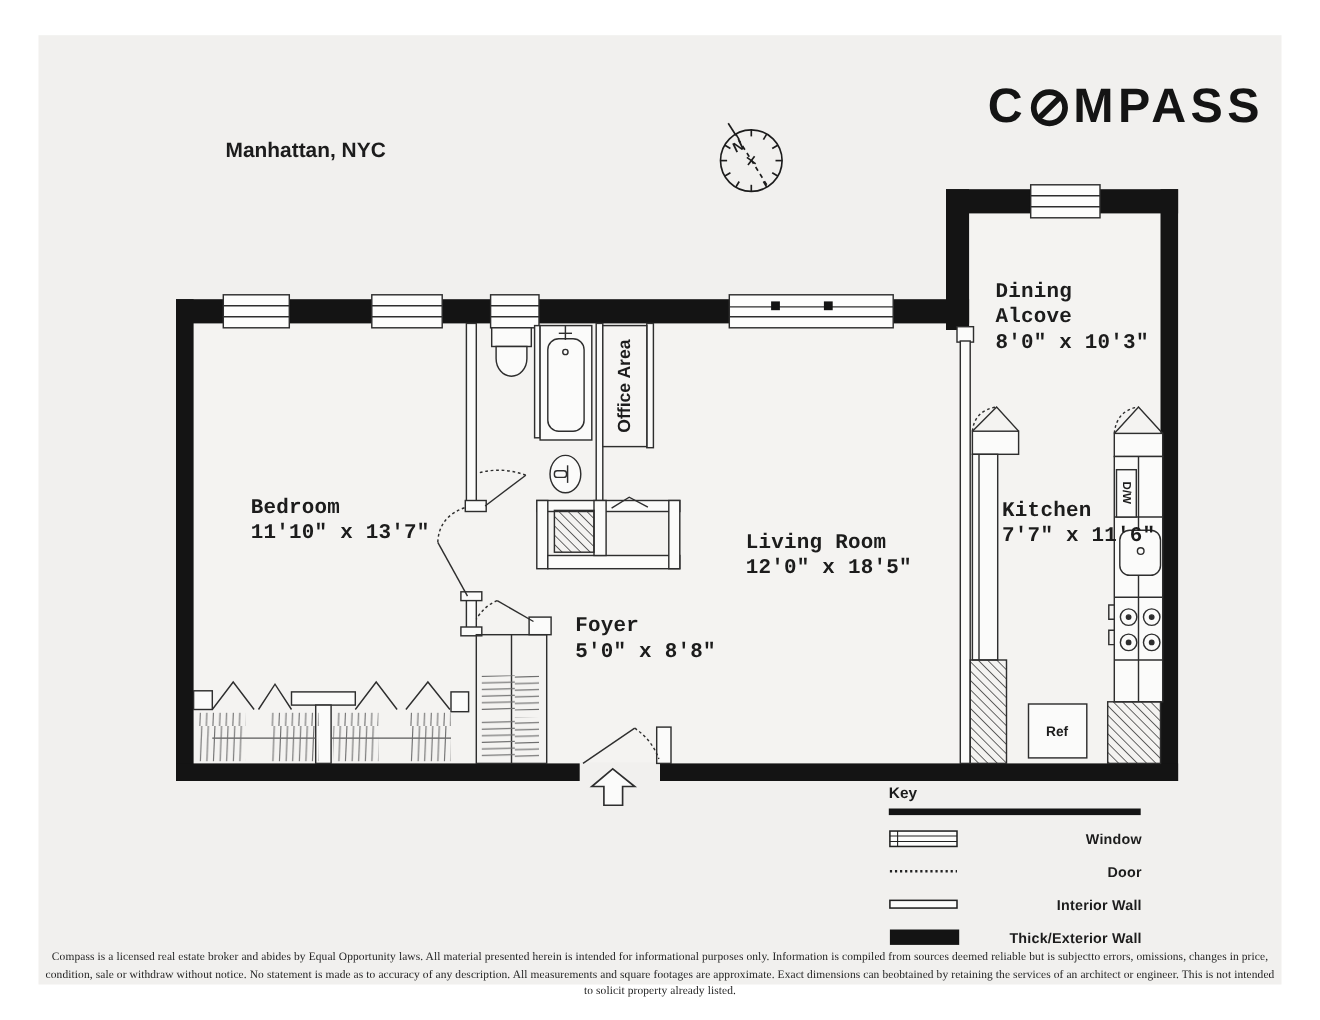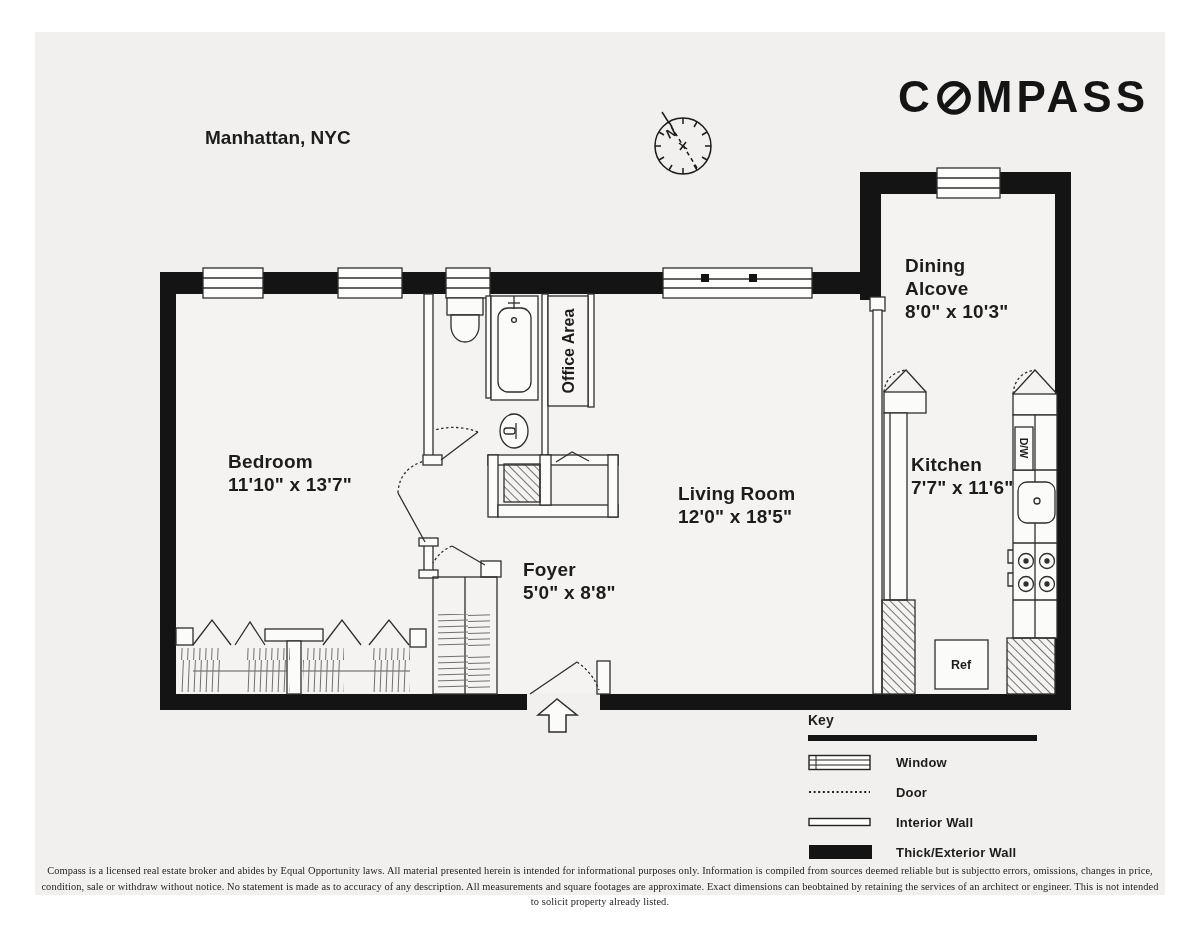--- a/index.html
+++ b/index.html
@@ -9,26 +9,26 @@
   
   .titleblock{left:205px;top:116px;}
   .addr{font-size:25px;font-weight:700;letter-spacing:.3px;}
   .city{font-size:19px;font-weight:700;margin-top:11px;text-align:right;}
   .summary{font-size:17px;font-weight:400;margin-top:16px;}
   
   .logo{left:898px;top:72px;display:flex;align-items:center;font-size:44px;font-weight:700;
     letter-spacing:4px;color:#141414;}
   .logo svg{margin:0 3px 0 1px;display:block;}
   
-  .room-label{font-size:19px;font-weight:700;line-height:1.22;letter-spacing:.2px;white-space:nowrap;}
+  .room-label{font-size:19px;font-weight:700;line-height:1.22;letter-spacing:.2px;white-space:nowrap;font-family:Liberation Mono, monospace;}
   
   .key{left:808px;top:712px;width:230px;}
   .key-title{font-size:14px;font-weight:700;}
   .key-bar{height:6px;background:#141414;margin-top:7px;width:229px;}
-  .key-row{display:flex;align-items:center;margin-top:12px;height:18px;}
+  .key-row{display:flex;align-items:center;margin-top:12px;height:18px;justify-content:space-between;}
   .key-sym{width:66px;flex:0 0 66px;display:flex;align-items:center;}
   .key-label{font-size:13px;font-weight:700;margin-left:22px;letter-spacing:.2px;}
   
   .footer{left:38px;top:863px;width:1124px;text-align:center;font-size:10.4px;line-height:1.5;
     color:#1f1f1f;letter-spacing:.1px;font-family:Liberation Serif, serif;}
   svg text{font-family:"Liberation Sans", sans-serif;}
 </style>
 </head>
 <body>
 

